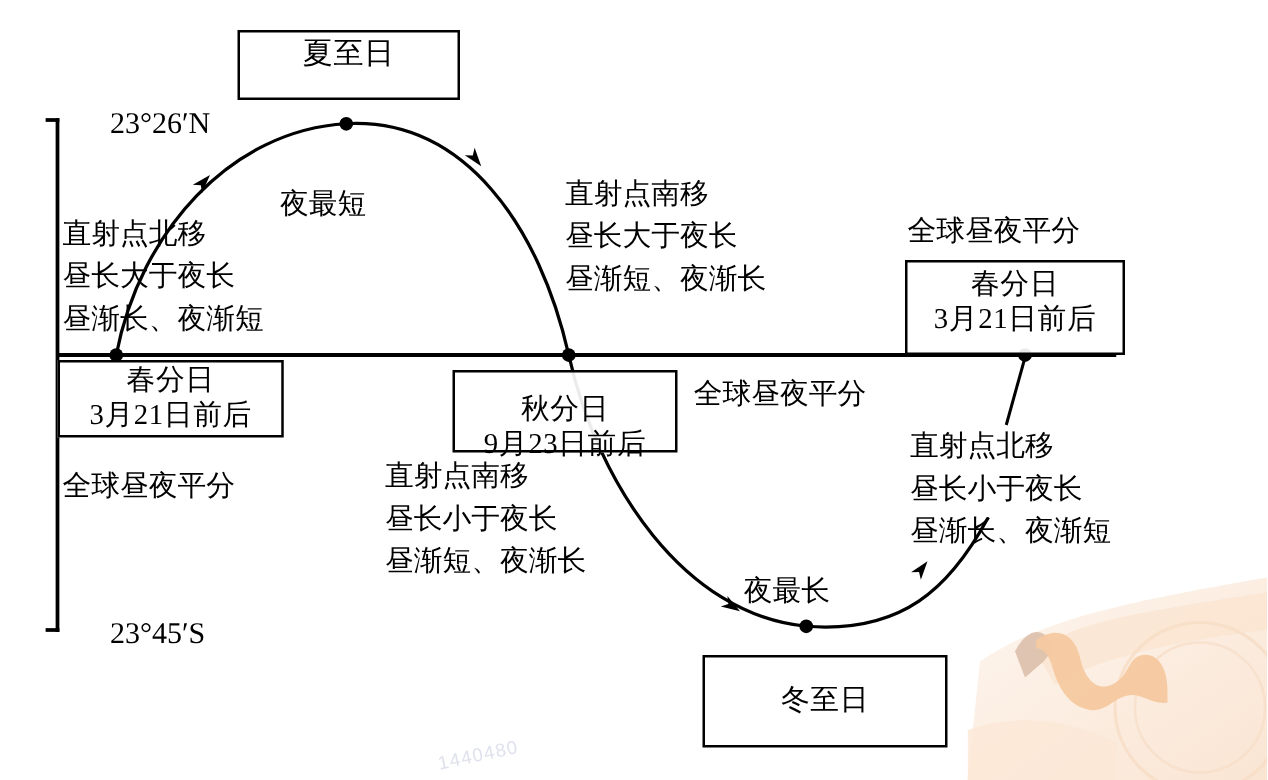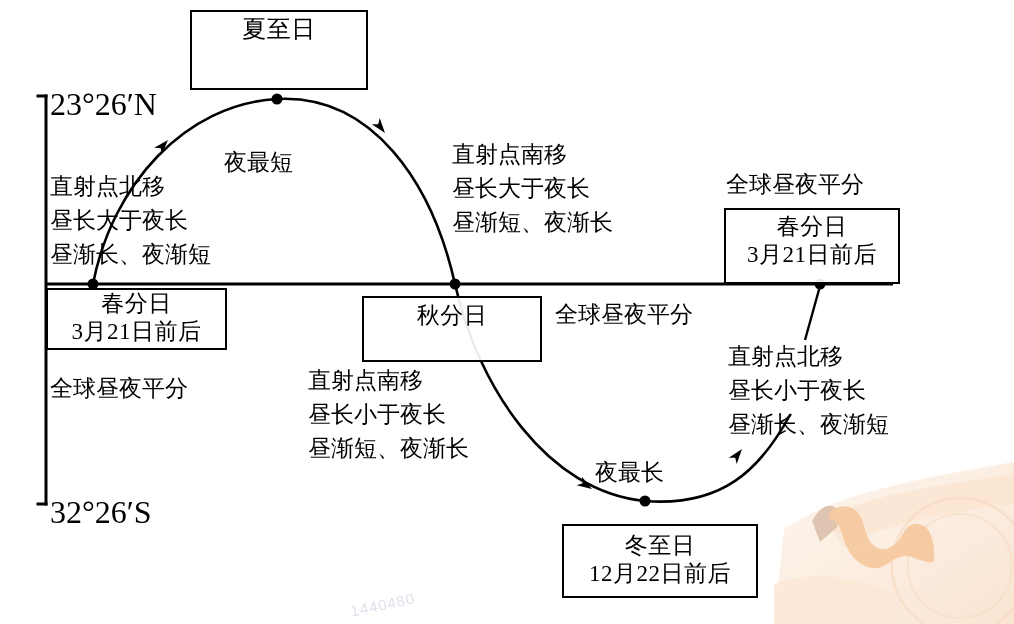--- a/index.html
+++ b/index.html
@@ -49,22 +49,23 @@
   }
   
   .txt {
     position: absolute;
     white-space: pre;
     line-height: 1.30;
     font-size: 23px;
     letter-spacing: 0.5px;
   }
   .txt.axis-lab {
-    font-size: 32px;
+    font-size: 24px;
     letter-spacing: 0px;
+    margin-left: 38px;
   }
   .boxlabel {
     position: absolute;
     border: 2.5px solid #000;
     background: rgba(255,255,255,0.92);
     text-align: center;
     line-height: 1.22;
     font-size: 24px;
     padding: 3px 8px 5px 8px;
     box-sizing: border-box;
@@ -131,43 +132,43 @@
       <circle cx="455" cy="284" r="5.5"></circle>
       <circle cx="645" cy="501" r="5.5"></circle>
       <circle cx="820" cy="284" r="5.5"></circle>
     </g>
 
     <path d="M820,286 L805,340" stroke="#000" stroke-width="2.4" fill="none"></path>
   </svg>
 
   <div class="txt axis-lab" style="left:50px; top:84px;">23°26′N</div>
 
-  <div class="txt axis-lab" style="left:50px; top:492px;">32°26′S</div>
+  <div class="txt axis-lab" style="left:50px; top:492px;">23°45′S</div>
 
-  <div class="boxlabel" style="left:190px; top:10px; width:178px; height:80px;">
+  <div class="boxlabel" style="left:190px; top:24px; width:178px; height:56px;">
     <span class="l1">夏至日</span>
   </div>
 
   <div class="boxlabel" style="left:46px; top:288px; width:181px; height:62px; font-size:23px; padding-top:0px;">
     <span class="l1">春分日</span>
     <span class="l2">3月21日前后</span>
   </div>
 
-  <div class="boxlabel" style="left:362px; top:296px; width:180px; height:66px; font-size:23px; padding-top:4px;">
+  <div class="boxlabel" style="left:362px; top:296px; width:180px; height:66px; font-size:23px; padding-top:15px;">
     <span class="l1">秋分日</span>
+    <span class="l2">9月23日前后</span>
   </div>
 
   <div class="boxlabel" style="left:724px; top:208px; width:176px; height:76px; font-size:23px; padding-top:3px;">
     <span class="l1">春分日</span>
     <span class="l2">3月21日前后</span>
   </div>
 
-  <div class="boxlabel" style="left:562px; top:524px; width:196px; height:74px; font-size:23px; padding-top:6px;">
+  <div class="boxlabel" style="left:562px; top:524px; width:196px; height:74px; font-size:23px; padding-top:20px;">
     <span class="l1">冬至日</span>
-    <span class="l2">12月22日前后</span>
   </div>
 
   <div class="plain" style="left:224px; top:148px;">夜最短</div>
 
   <div class="plain" style="left:595px; top:458px;">夜最长</div>
 
   <div class="plain" style="left:50px; top:374px;">全球昼夜平分</div>
 
   <div class="plain" style="left:555px; top:300px;">全球昼夜平分</div>
 

